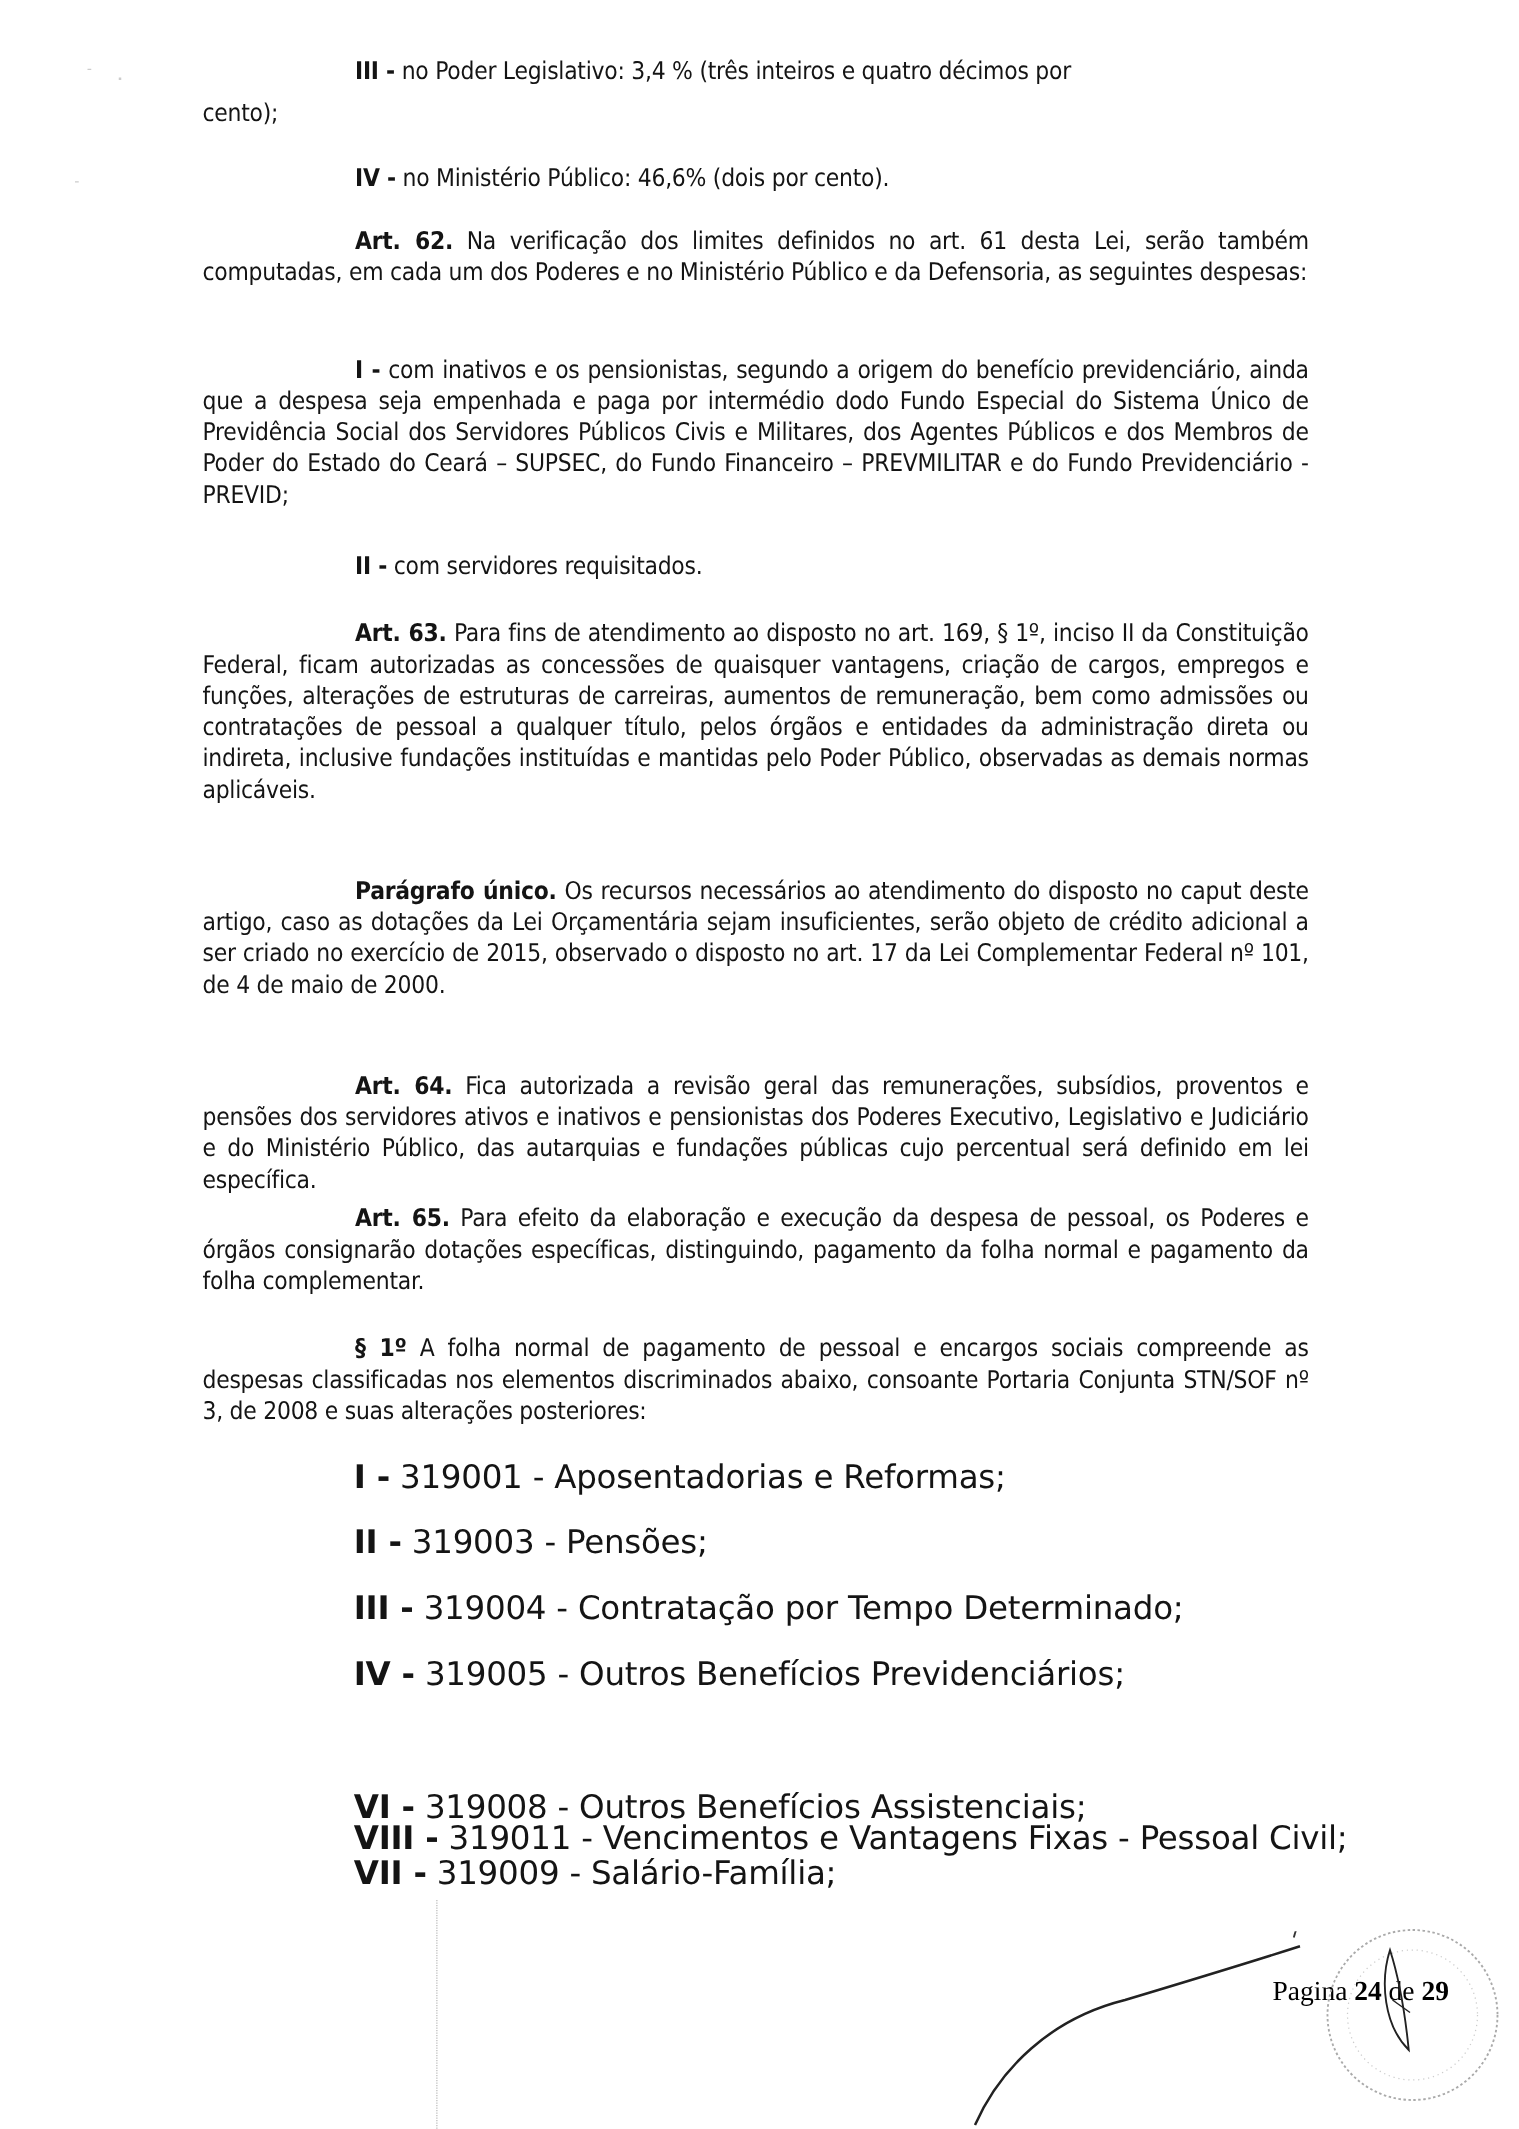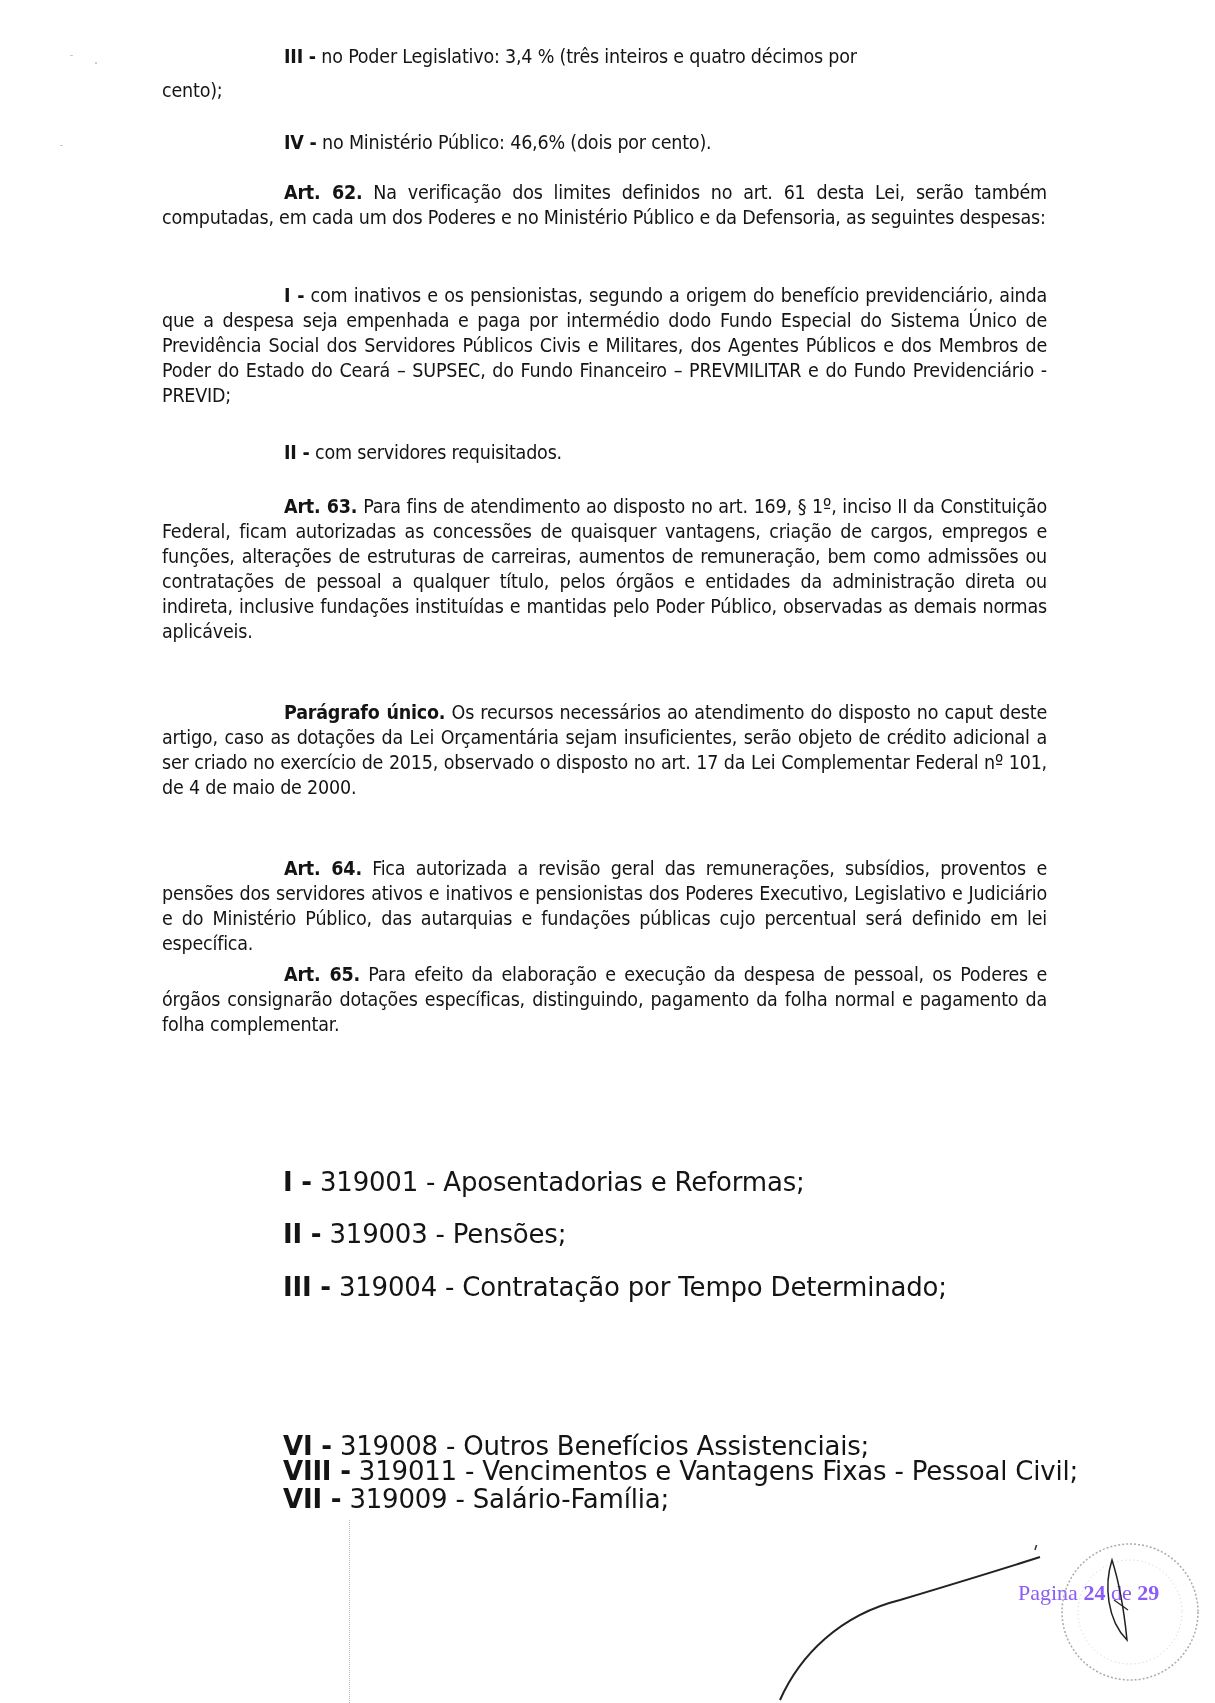--- a/index.html
+++ b/index.html
@@ -17,21 +17,21 @@
     letter-spacing: -0.2px;
     text-align: justify;
     font-stretch: condensed;
   }
   .t b { font-weight: bold; }
   .ind { text-indent: 122px; }
   .item { position: absolute; left: 283px; font-size: 26px; line-height: 25px; letter-spacing: -0.2px; white-space: nowrap; }
   .item b { font-weight: bold; }
   .footer {
     position: absolute; left: 1018px; top: 1580px;
-    font-family: "Liberation Serif", serif; font-size: 22px; color: #8b5cf6;
+    font-family: "Liberation Serif", serif; font-size: 22px; color: #000000;
   }
   .footer b { font-weight: bold; }
   .mark { position: absolute; }
 </style>
 </head>
 <body>
 
 <div class="page">
 
   <div class="t ind" style="top:44px;">
@@ -64,29 +64,35 @@
   </div>
 
   <div class="t ind" style="top:830px;margin-top:26px;">
     <b>Art. 64.</b><span> Fica autorizada a revisão geral das remunerações, subsídios, proventos e pensões dos servidores ativos e inativos e pensionistas dos Poderes Executivo, Legislativo e Judiciário e do Ministério Público, das autarquias e fundações públicas cujo percentual será definido em lei específica.</span>
   </div>
 
   <div class="t ind" style="top:962px;">
     <b>Art. 65.</b><span> Para efeito da elaboração e execução da despesa de pessoal, os Poderes e órgãos consignarão dotações específicas, distinguindo, pagamento da folha normal e pagamento da folha complementar.</span>
   </div>
 
+  <div class="t ind" style="top:1066px;">
+    <b>§ 1º</b><span> A folha normal de pagamento de pessoal e encargos sociais compreende as despesas classificadas nos elementos discriminados abaixo, consoante Portaria Conjunta STN/SOF nº 3, de 2008 e suas alterações posteriores:</span>
+  </div>
 
   <div class="item" style="top:1170px;">
     <b>I -</b><span> 319001 - Aposentadorias e Reformas;</span>
   </div>
   <div class="item" style="top:1222px;">
     <b>II -</b><span> 319003 - Pensões;</span>
   </div>
   <div class="item" style="top:1275px;">
     <b>III -</b><span> 319004 - Contratação por Tempo Determinado;</span>
+  </div>
+  <div class="item" style="top:1328px;">
+    <b>IV -</b><span> 319005 - Outros Benefícios Previdenciários;</span>
   </div>
   <div class="item" style="top:1434px;">
     <b>VI -</b><span> 319008 - Outros Benefícios Assistenciais;</span>
   </div>
   <div class="item" style="top:1487px;">
     <b>VII -</b><span> 319009 - Salário-Família;</span>
   </div>
   <div class="item" style="top:1459px;">
     <b>VIII -</b><span> 319011 - Vencimentos e Vantagens Fixas - Pessoal Civil;</span>
   </div>

